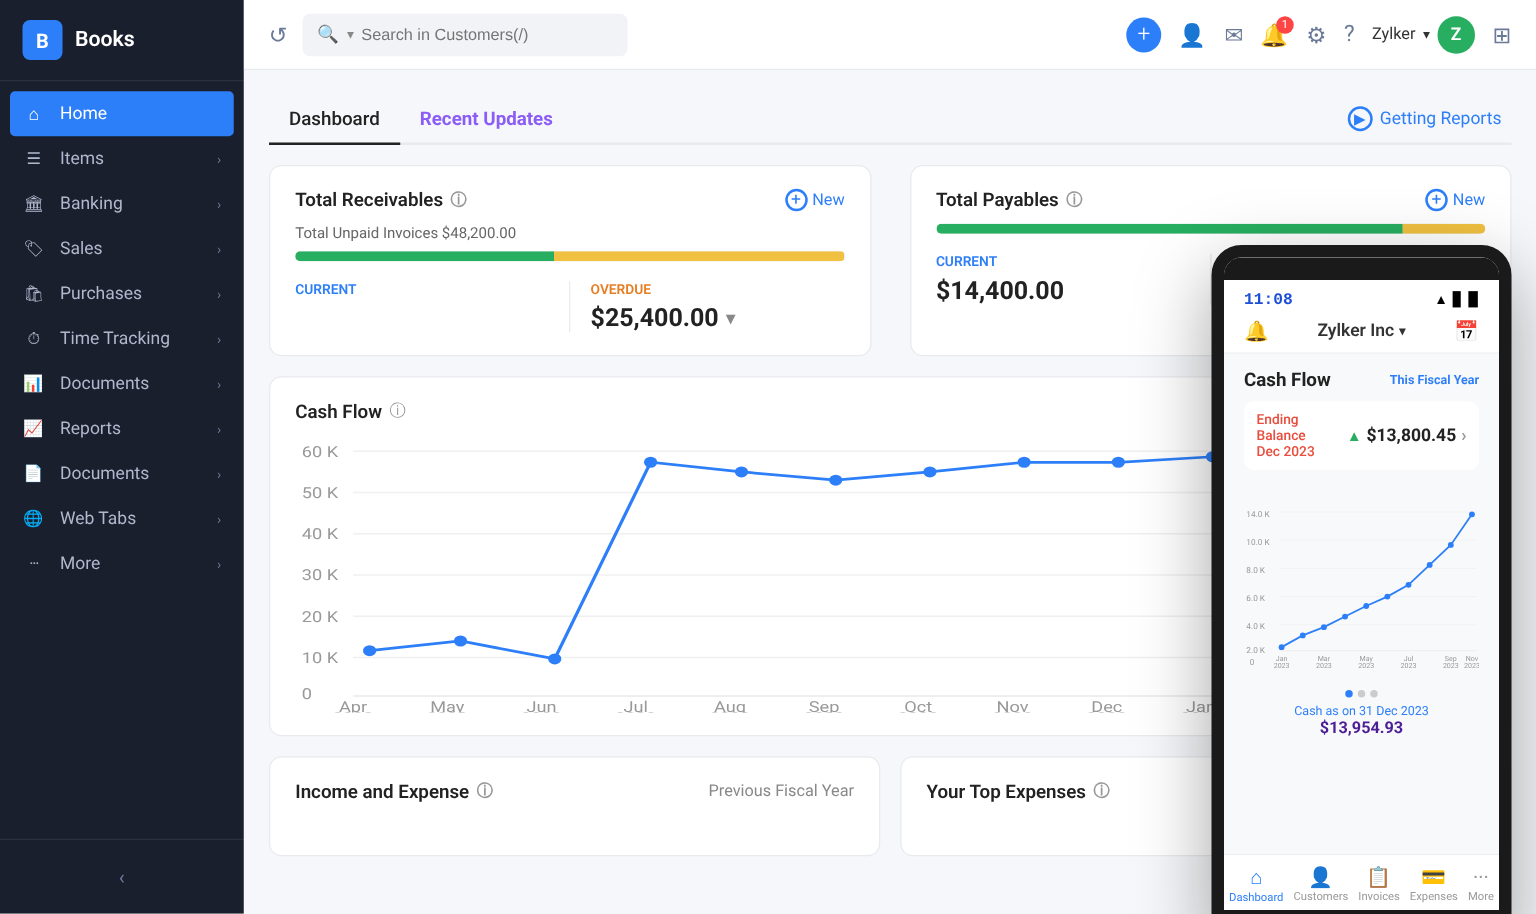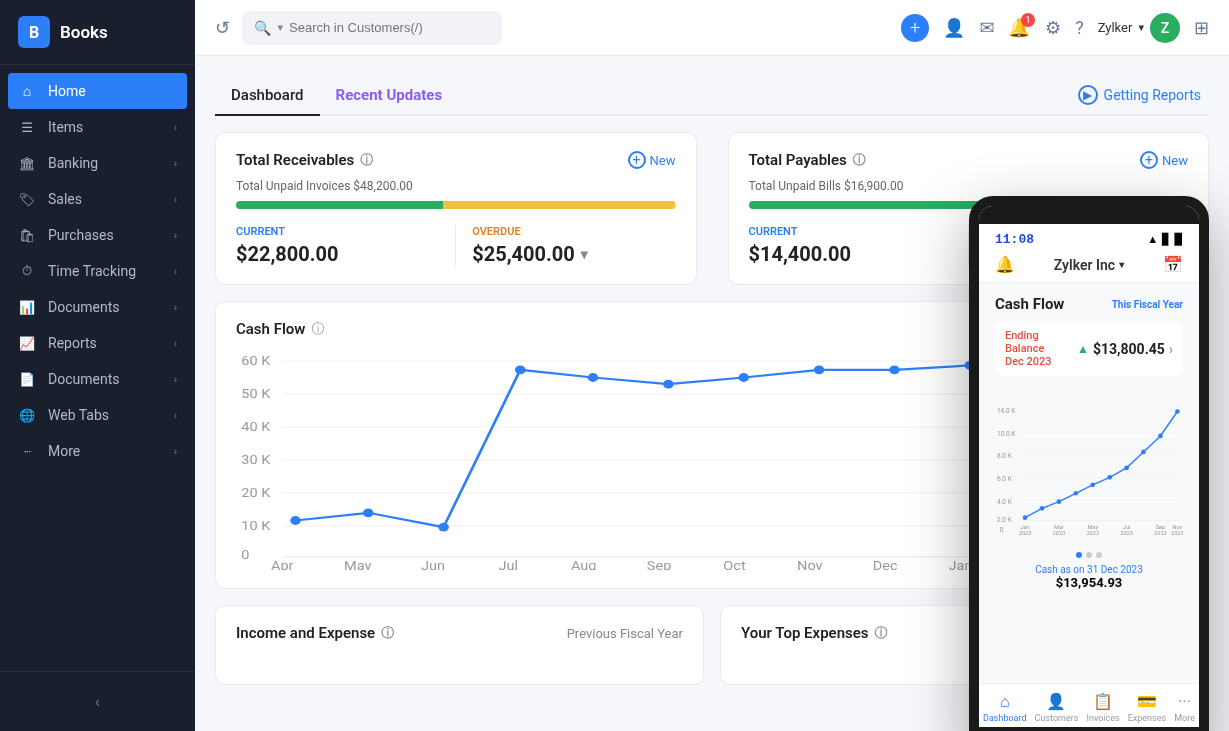--- a/index.html
+++ b/index.html
@@ -101,21 +101,21 @@
     .mobile-calendar { font-size: 16px; color: #666; }
     .mobile-content { padding: 12px 16px; background: #f8f9fa; min-height: 400px; }
     .mobile-card-title { font-size: 15px; font-weight: 700; color: #222; display: flex; justify-content: space-between; align-items: center; margin-bottom: 8px; }
     .mobile-card-subtitle { font-size: 11px; color: #2d7ff9; }
     .mobile-balance-row { display: flex; align-items: center; justify-content: space-between; background: #fff; border-radius: 8px; padding: 8px 10px; margin-bottom: 10px; }
     .mobile-balance-label { font-size: 11px; color: #666; }
     .mobile-balance-label span { color: #e74c3c; font-weight: 500; }
     .mobile-balance-value { font-size: 14px; font-weight: 700; color: #222; display: flex; align-items: center; gap: 4px; }
     .mobile-chart-area { height: 160px; position: relative; }
     .mobile-chart-note { font-size: 10px; color: #2d7ff9; text-align: center; margin-top: 4px; }
-    .mobile-bottom-value { font-size: 13px; font-weight: 700; color: #000000; text-align: center; }
+    .mobile-bottom-value { font-size: 13px; font-weight: 700; color: #4c1d95; text-align: center; }
     .mobile-tab-bar { background: #fff; display: flex; justify-content: space-around; padding: 8px 0 4px; border-top: 1px solid #eee; }
     .mobile-tab { display: flex; flex-direction: column; align-items: center; gap: 2px; font-size: 9px; color: #999; cursor: pointer; }
     .mobile-tab.active { color: #2d7ff9; }
     .mobile-tab-icon { font-size: 16px; }
     .mobile-dots { display: flex; justify-content: center; gap: 4px; margin: 6px 0; }
     .mobile-dot { width: 6px; height: 6px; border-radius: 50%; background: #ccc; }
     .mobile-dot.active { background: #2d7ff9; }
   </style>
 </head>
 <body>
@@ -275,23 +275,20 @@
           </div>
         </div>
         <div class="total-unpaid">Total Unpaid Invoices $48,200.00</div>
         <div class="progress-bar-container">
           <div class="progress-current" style="width:47%"></div>
           <div class="progress-overdue" style="width:53%"></div>
         </div>
         <div class="card-amounts">
           <div class="amount-block">
             <div class="amount-label current">CURRENT</div>
-            <div class="amount-value">
-              <span>$22,800.00</span>
-            </div>
           </div>
           <div class="divider-v"></div>
           <div class="amount-block">
             <div class="amount-label overdue">OVERDUE</div>
             <div class="amount-value">
               <span>$25,400.00</span>
               <span class="amount-dropdown">▾</span>
             </div>
           </div>
         </div>
@@ -301,21 +298,20 @@
         <div class="card-header">
           <div class="card-title">
             <span>Total Payables</span>
             <span class="card-title-icon">ⓘ</span>
           </div>
           <div class="card-new-btn">
             <div class="card-new-plus">+</div>
             <span>New</span>
           </div>
         </div>
-        <div class="total-unpaid">Total Unpaid Bills $16,900.00</div>
         <div class="progress-bar-container">
           <div class="progress-current" style="width:85%"></div>
           <div class="progress-overdue" style="width:15%"></div>
         </div>
         <div class="card-amounts">
           <div class="amount-block">
             <div class="amount-label current">CURRENT</div>
             <div class="amount-value">
               <span>$14,400.00</span>
             </div>

